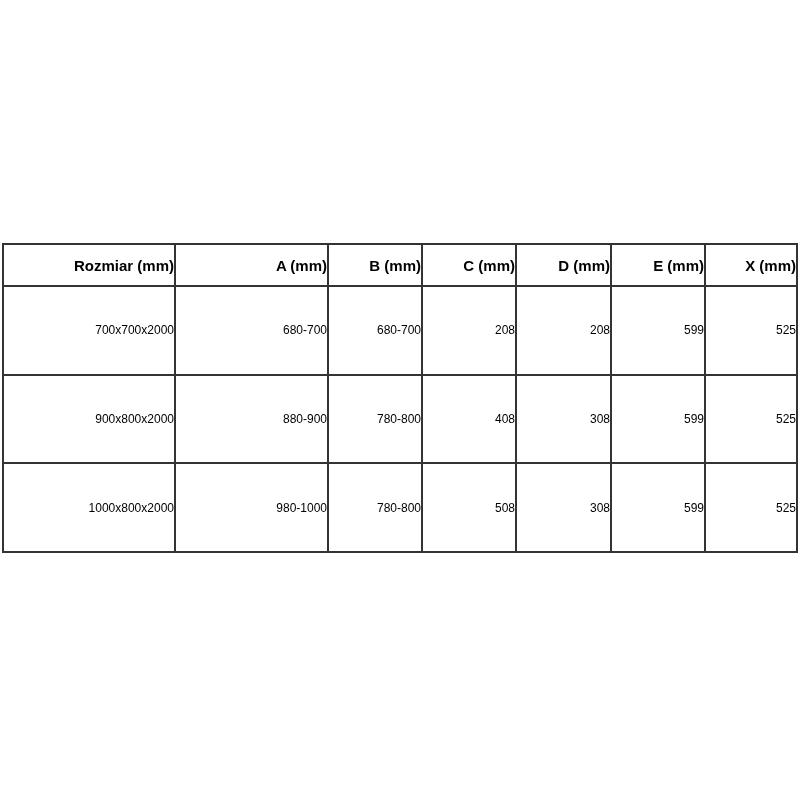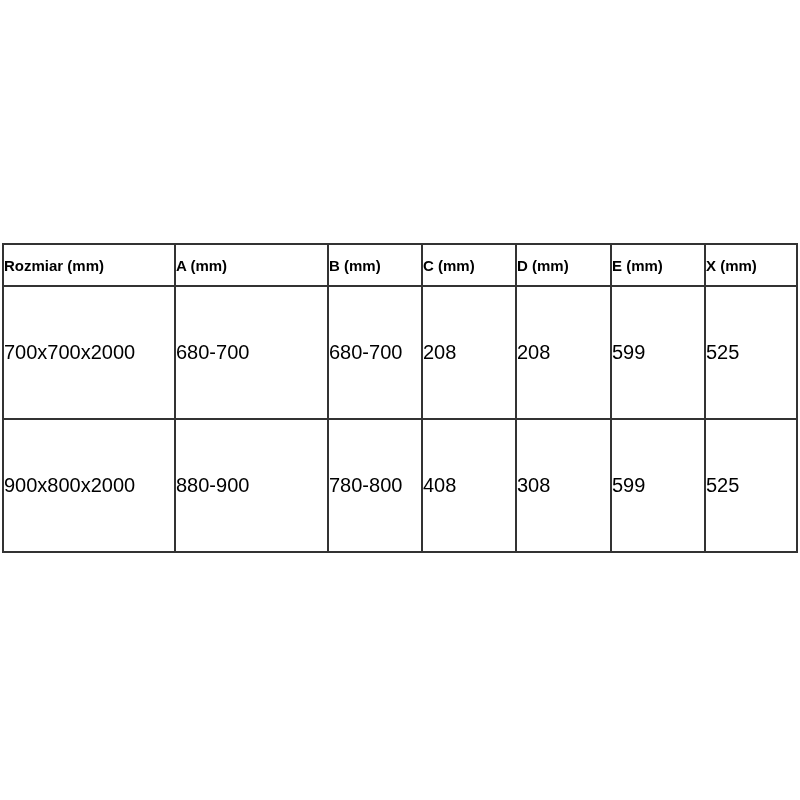--- a/index.html
+++ b/index.html
@@ -23,34 +23,34 @@
     left: 2px;
     width: 794px;
     height: 310px;
     border-collapse: collapse;
     table-layout: fixed;
     background: #ffffff;
   }
   table.spec-table th,
   table.spec-table td {
     border: 2px solid #333333;
-    text-align: left;
+    text-align: right;
     vertical-align: middle;
     padding: 0;
     color: #000000;
     white-space: nowrap;
     overflow: hidden;
   }
   table.spec-table th {
     height: 40px;
     font-size: 15px;
     font-weight: bold;
   }
   table.spec-table td {
-    font-size: 20px;
+    font-size: 12px;
     font-weight: normal;
   }
   col.c-size { width: 172px; }
   col.c-a    { width: 153px; }
   col.c-b    { width: 94px; }
   col.c-c    { width: 94px; }
   col.c-d    { width: 95px; }
   col.c-e    { width: 94px; }
   col.c-x    { width: 92px; }
 </style>
@@ -92,16 +92,25 @@
     </tr>
         <tr>
       <td>900x800x2000</td>
       <td>880-900</td>
       <td>780-800</td>
       <td>408</td>
       <td>308</td>
       <td>599</td>
       <td>525</td>
     </tr>
+        <tr>
+      <td>1000x800x2000</td>
+      <td>980-1000</td>
+      <td>780-800</td>
+      <td>508</td>
+      <td>308</td>
+      <td>599</td>
+      <td>525</td>
+    </tr>
       </tbody>
   </table>
 
 </div>
 
 </body></html>

